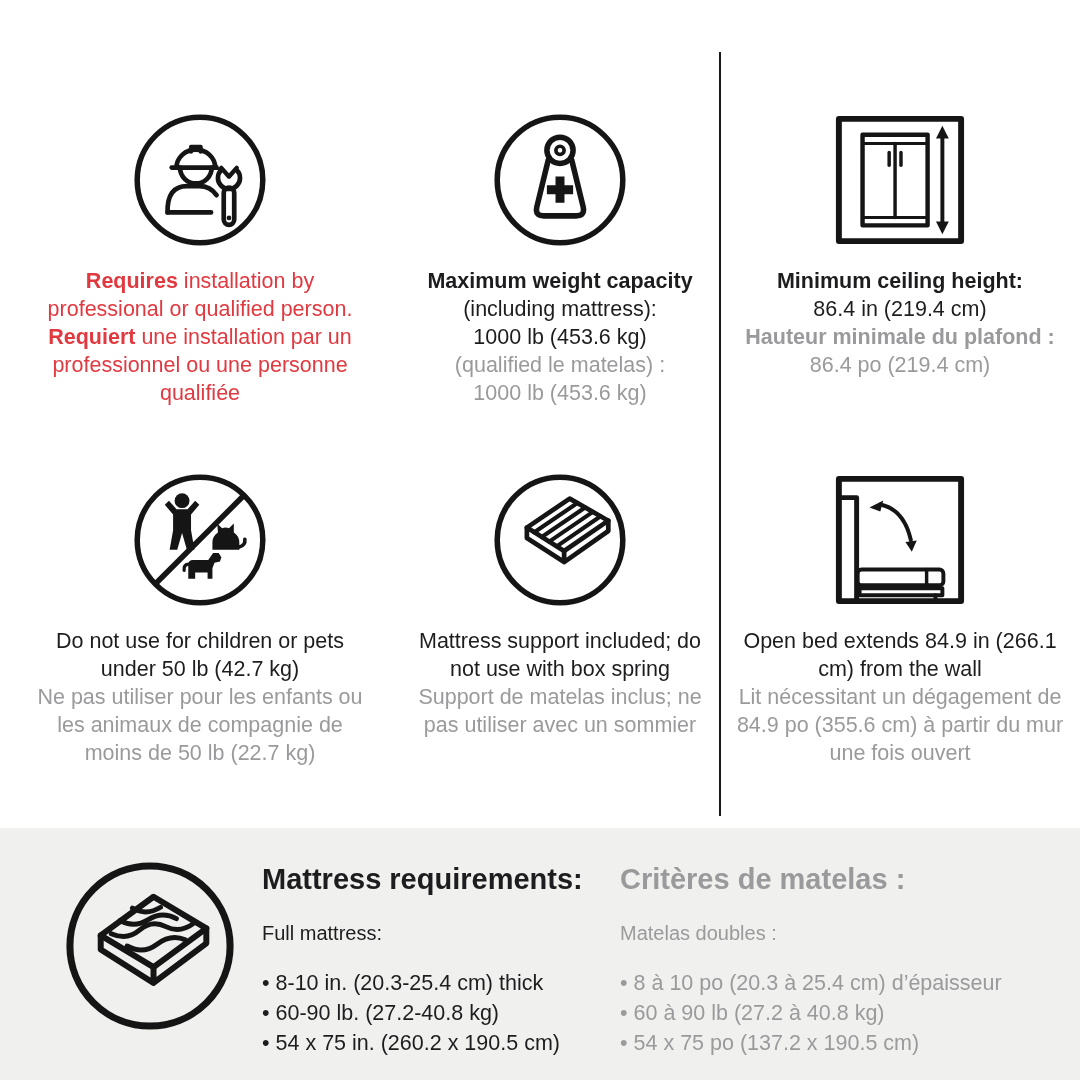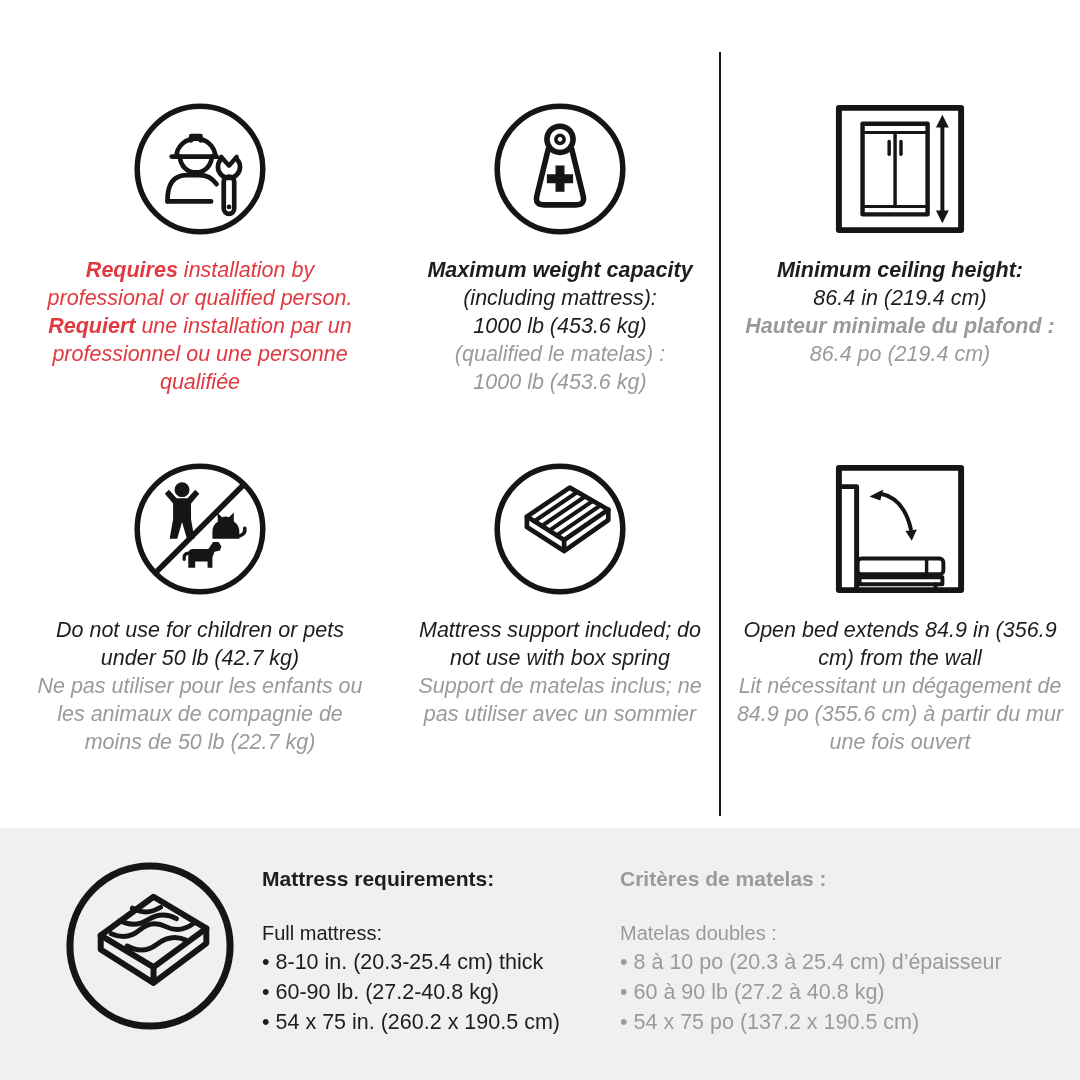--- a/index.html
+++ b/index.html
@@ -4,45 +4,45 @@
 <style>
   :root{
     --red:#e13940; --ink:#1d1d1f; --gray:#9a9a9c; --band:#f0f0ee; --stroke:#151515;
   }
   html,body{margin:0;padding:0;background:#ffffff;}
   .canvas{
     position:relative;width:1080px;height:1080px;background:#ffffff;overflow:hidden;
     font-family:"Liberation Sans",sans-serif;color:var(--ink);
   }
   .grid{
-    position:absolute;left:0;top:0;width:1080px;height:619px;
-    display:grid;grid-template-columns:400px 320px 360px;grid-template-rows:452px 376px;font-style:italic;
+    position:absolute;left:0;top:11px;width:1080px;height:619px;
+    display:grid;grid-template-columns:400px 320px 360px;grid-template-rows:452px 376px;
   }
   .cell{display:flex;flex-direction:column;align-items:center;text-align:center;}
   .cell.r1{padding-top:100px;}
   .cell.r2{padding-top:8px;}
   .iconbox{width:138px;height:138px;flex:0 0 auto;color:var(--stroke);}
   .iconbox svg{width:100%;height:100%;display:block;}
   .txt{margin:18px 0 0;font-size:21.5px;line-height:28px;font-weight:400;}
   .cell.r2 .txt{margin-top:18px;}
   .w330{max-width:334px;} .w310{max-width:306px;} .w336{max-width:336px;}
   .blk{display:block;}
   .gray{color:var(--gray);}
   .red{color:var(--red);}
   strong{font-weight:700;}
   .divider{position:absolute;left:719px;top:52px;width:2px;height:764px;background:#1a1a1a;}
   .band{position:absolute;left:0;top:828px;width:1080px;height:252px;background:var(--band);}
   .micon{position:absolute;left:62px;top:30px;width:176px;height:176px;color:var(--stroke);}
   .micon svg{width:100%;height:100%;display:block;}
   .bcol{position:absolute;top:38px;text-align:left;}
   .bcol.en{left:262px;width:340px;}
   .bcol.fr{left:620px;width:420px;}
-  .bcol h3{margin:0;font-size:21px;line-height:26px;font-weight:700;}
+  .bcol h3{margin:0;font-size:29px;line-height:26px;font-weight:700;}
   .bcol .subtitle{margin:27px 0 0;font-size:20px;line-height:28px;}
-  .bcol ul{list-style:none;margin:0 0 0;padding:0;font-size:21.5px;}
+  .bcol ul{list-style:none;margin:21px 0 0;padding:0;font-size:21.5px;}
   .bcol li{line-height:30px;}
   .bcol li::before{content:"\2022\00a0";}
 </style>
 </head>
 <body>
 
 <div class="canvas">
 
   <div class="grid">
 
@@ -158,21 +158,21 @@
           <rect x="27" y="100" width="87" height="16" rx="4" stroke-width="4"></rect>
           <line x1="97" y1="100" x2="97" y2="116" stroke-width="3.5"></line>
           <rect x="29" y="119" width="84" height="7" stroke-width="4"></rect>
           <line x1="106" y1="126" x2="106" y2="130" stroke-width="4"></line>
           <path d="M50 34 Q74 39 81 70" stroke-width="4"></path>
           <path d="M39 37 l14 -7 -3 11 Z" fill="currentColor" stroke="none"></path>
           <path d="M82 82 l-6.5 -10 11.5 -1.5 Z" fill="currentColor" stroke="none"></path>
         </svg>
       </div>
       <p class="txt w336">
-        <span class="blk">Open bed extends 84.9 in (356.9 cm) from the wall</span>
+        <span class="blk">Open bed extends 84.9 in (266.1 cm) from the wall</span>
         <span class="blk gray">Lit nécessitant un dégagement de 84.9 po (355.6 cm) à partir du mur une fois ouvert</span>
       </p>
     </section>
 
   </div>
 
   <div class="divider"></div>
 
   <div class="band">
     <div class="micon">

